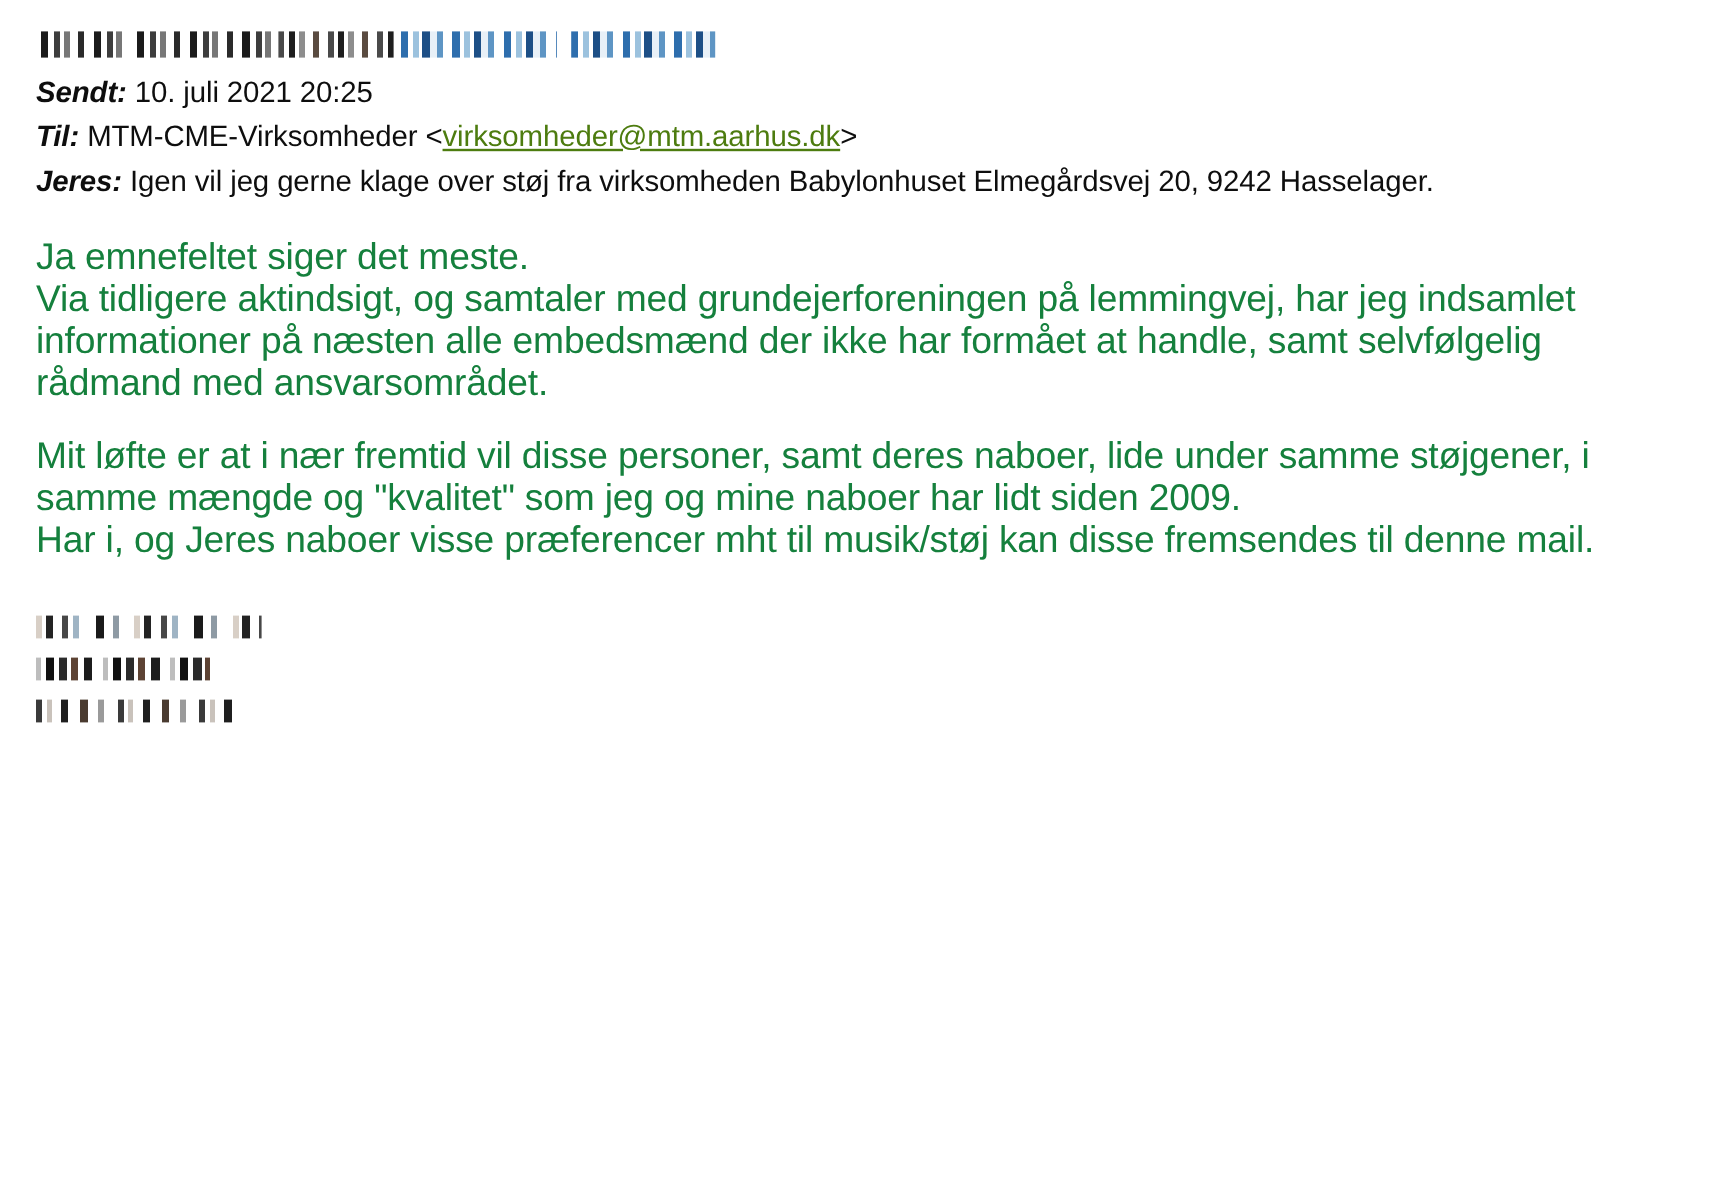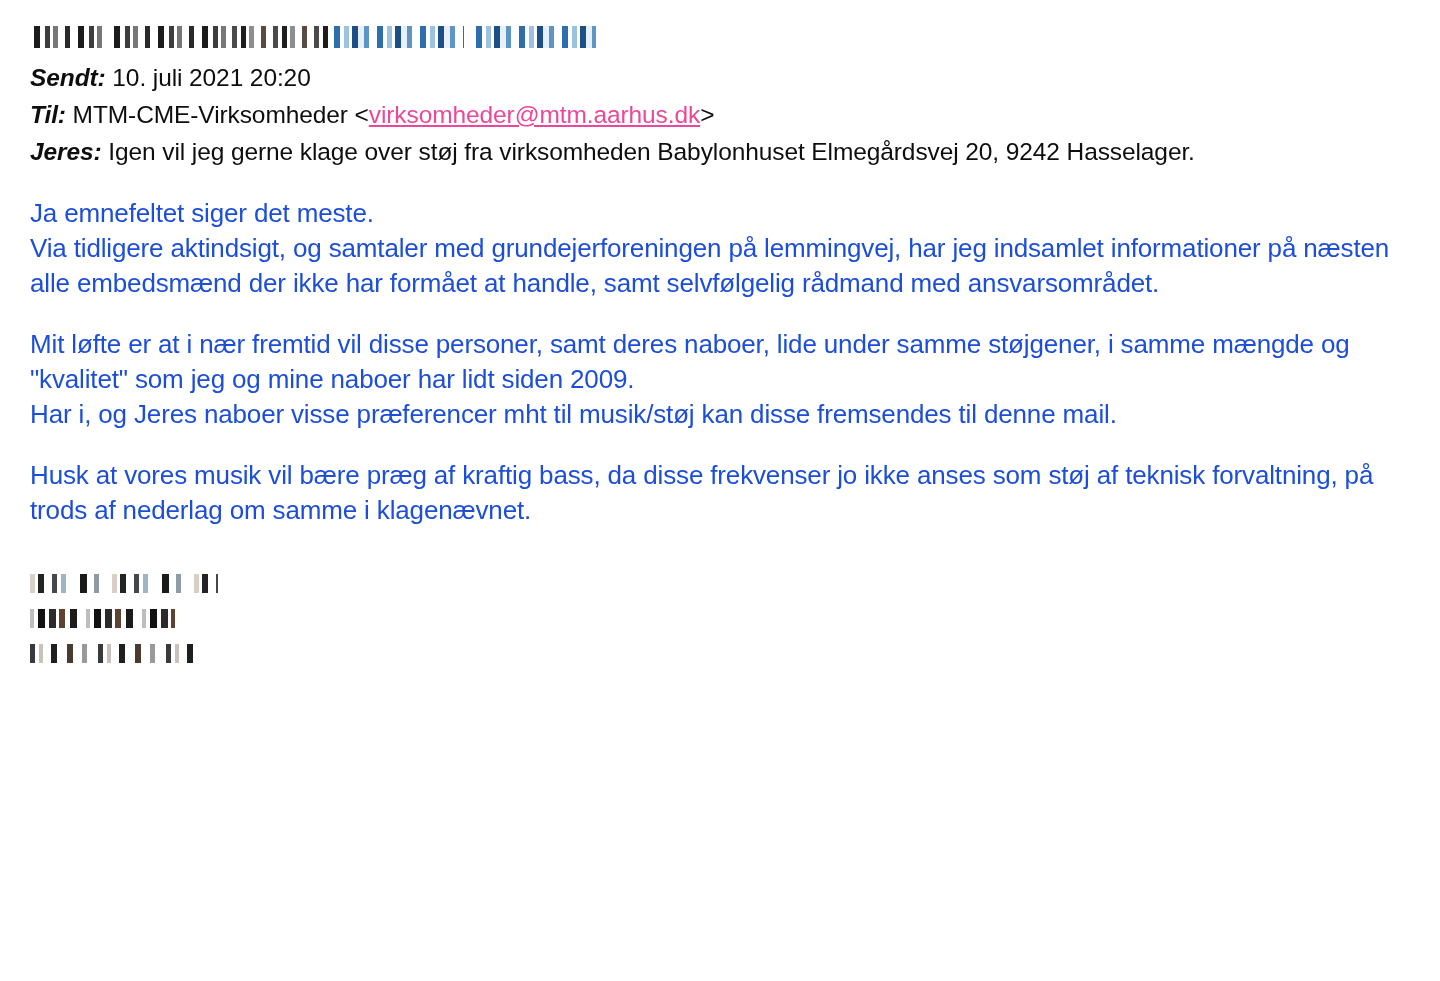--- a/index.html
+++ b/index.html
@@ -103,36 +103,36 @@
         #ffffff 22px, #ffffff 29px,
         #5a4b40 29px, #5a4b40 34px,
         #ffffff 34px, #ffffff 41px),
       repeating-linear-gradient(0deg,
         rgba(255,255,255,0) 0px, rgba(255,255,255,0) 6px,
         rgba(255,255,255,0.82) 6px, rgba(255,255,255,0.82) 11px,
         rgba(255,255,255,0) 11px, rgba(255,255,255,0) 22px);
   }
 
   .mail-link {
-    color: #ec4899;
+    color: #4d7c0f;
     text-decoration: underline;
     text-underline-offset: 2px;
   }
 
   .body-block {
     margin-top: 26px;
   }
 
   .para {
-    font-size: 26px;
+    font-size: 31px;
     line-height: 35px;
     margin: 0 0 26px 0;
     max-width: 1370px;
     letter-spacing: -0.15px;
-    color: #1d4ed8;
+    color: #15803d;
   }
 
   .para.tight {
     margin-bottom: 0;
   }
 
   .signature {
     margin-top: 44px;
   }
 
@@ -232,42 +232,41 @@
       <span class="sr-only">Fra:</span>
       <span class="pixelblock pix-dark" style="left:4px; width:72px;"></span>
       <span class="pixelblock pix-dark" style="left:84px; width:112px;"></span>
       <span class="pixelblock pix-gray" style="left:202px; width:96px;"></span>
       <span class="pixelblock pix-blue" style="left:304px; width:130px;"></span>
       <span class="pixelblock pix-blue" style="left:446px; width:120px;"></span>
     </div>
 
     <div class="hdr-line">
       <span class="hdr-label">Sendt: </span>
-      <span>10. juli 2021 20:20</span>
+      <span>10. juli 2021 20:25</span>
     </div>
 
     <div class="hdr-line">
       <span class="hdr-label">Til: </span>
       <span>MTM-CME-Virksomheder </span><span>&lt;</span><a class="mail-link" href="#">virksomheder@mtm.aarhus.dk</a><span>&gt;</span>
     </div>
 
     <div class="hdr-line">
       <span class="hdr-label">Jeres: </span>
       <span>Igen vil jeg gerne klage over støj fra virksomheden Babylonhuset Elmegårdsvej 20, 9242 Hasselager.</span>
     </div>
 
   </div>
 
   <div class="body-block">
 
     <p class="para tight">Ja emnefeltet siger det meste.</p>
     <p class="para">Via tidligere aktindsigt, og samtaler med grundejerforeningen på lemmingvej, har jeg indsamlet informationer på næsten alle embedsmænd der ikke har formået at handle, samt selvfølgelig rådmand med ansvarsområdet.</p>
     <p class="para tight">Mit løfte er at i nær fremtid vil disse personer, samt deres naboer, lide under samme støjgener, i samme mængde og "kvalitet" som jeg og mine naboer har lidt siden 2009.</p>
     <p class="para">Har i, og Jeres naboer visse præferencer mht til musik/støj kan disse fremsendes til denne mail.</p>
-    <p class="para">Husk at vores musik vil bære præg af kraftig bass, da disse frekvenser jo ikke anses som støj af teknisk forvaltning, på trods af nederlag om samme i klagenævnet.</p>
 
   </div>
 
   <div class="signature">
     <div class="sig-line">
       <span class="sig-pix s1"></span>
     </div>
     <div class="sig-line">
       <span class="sig-pix s2"></span>
     </div>

